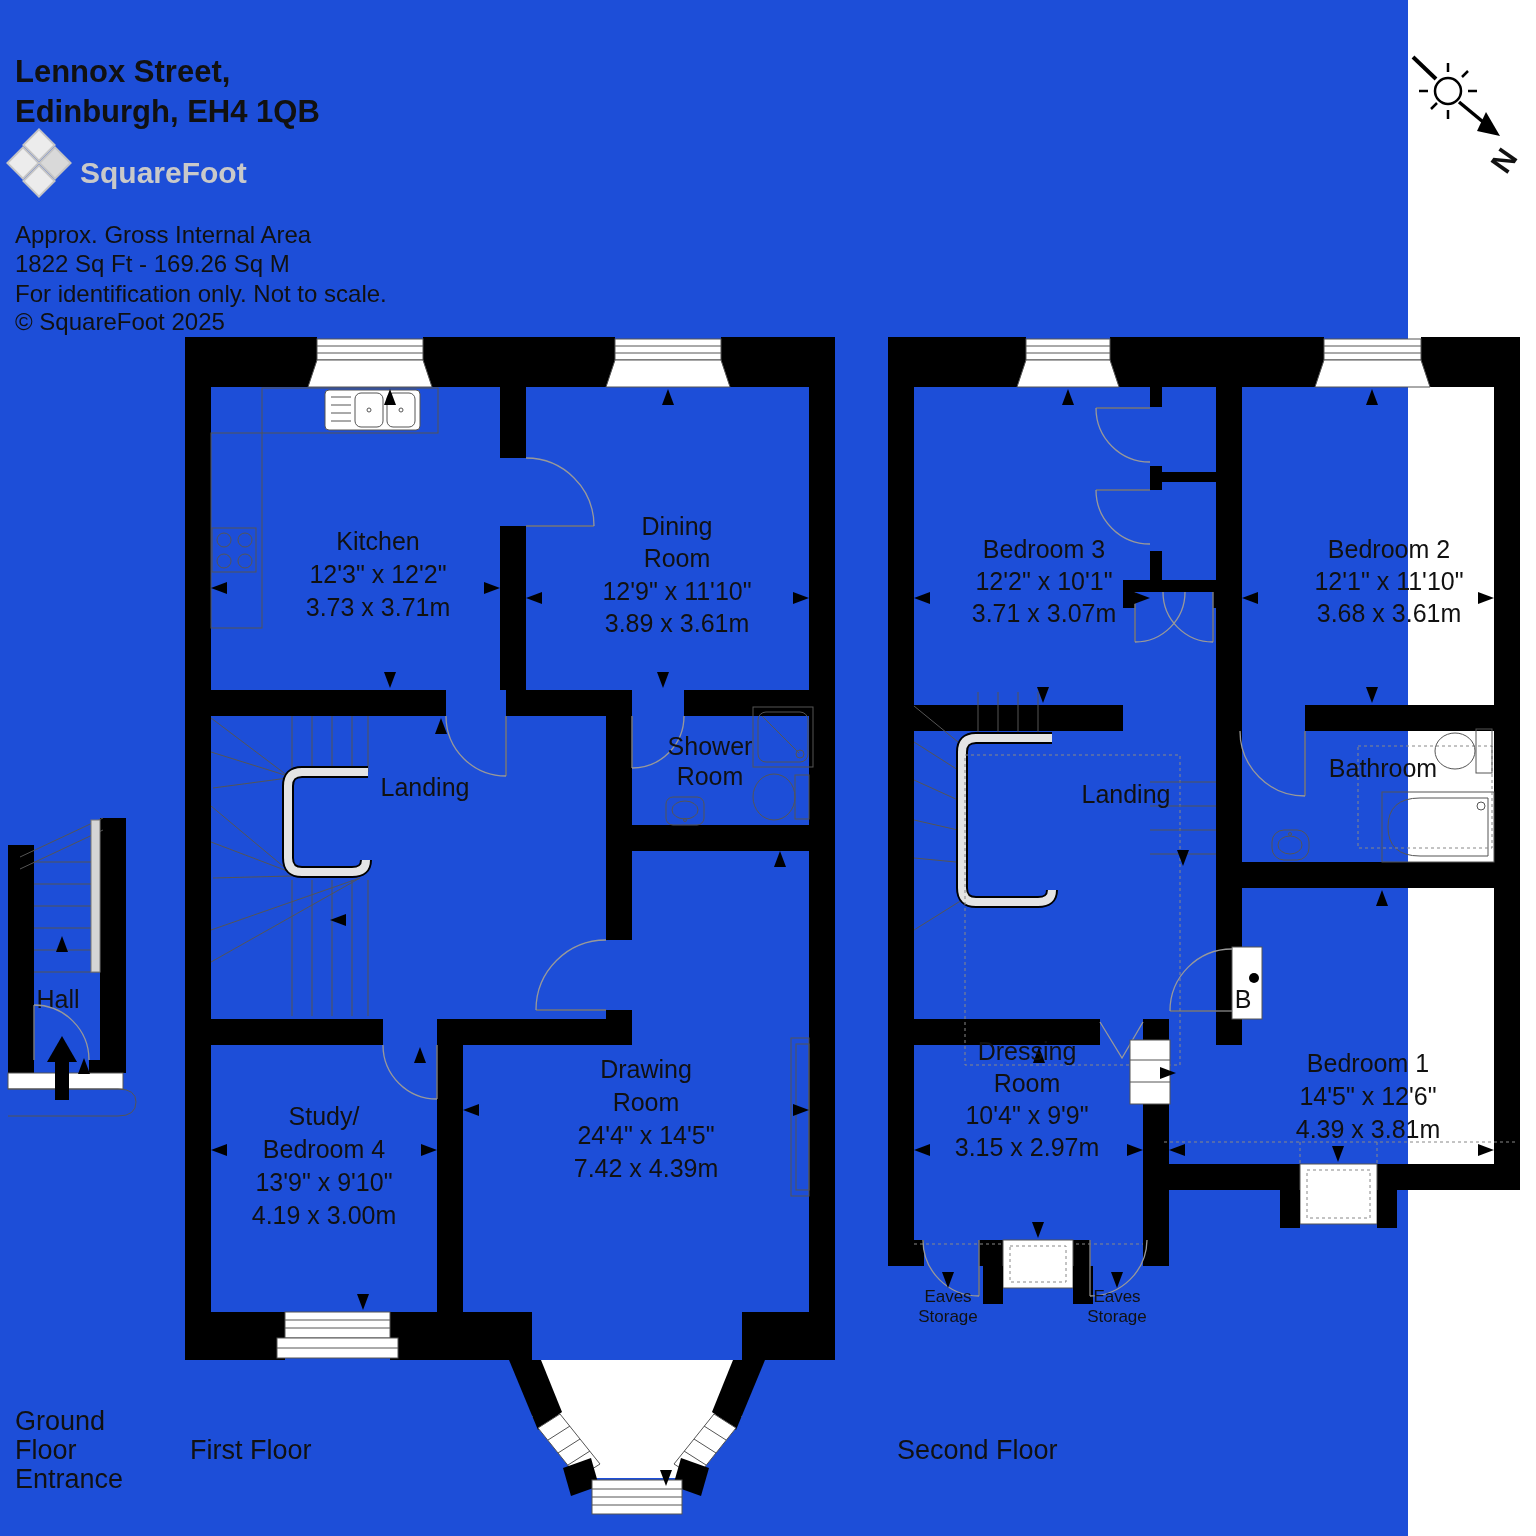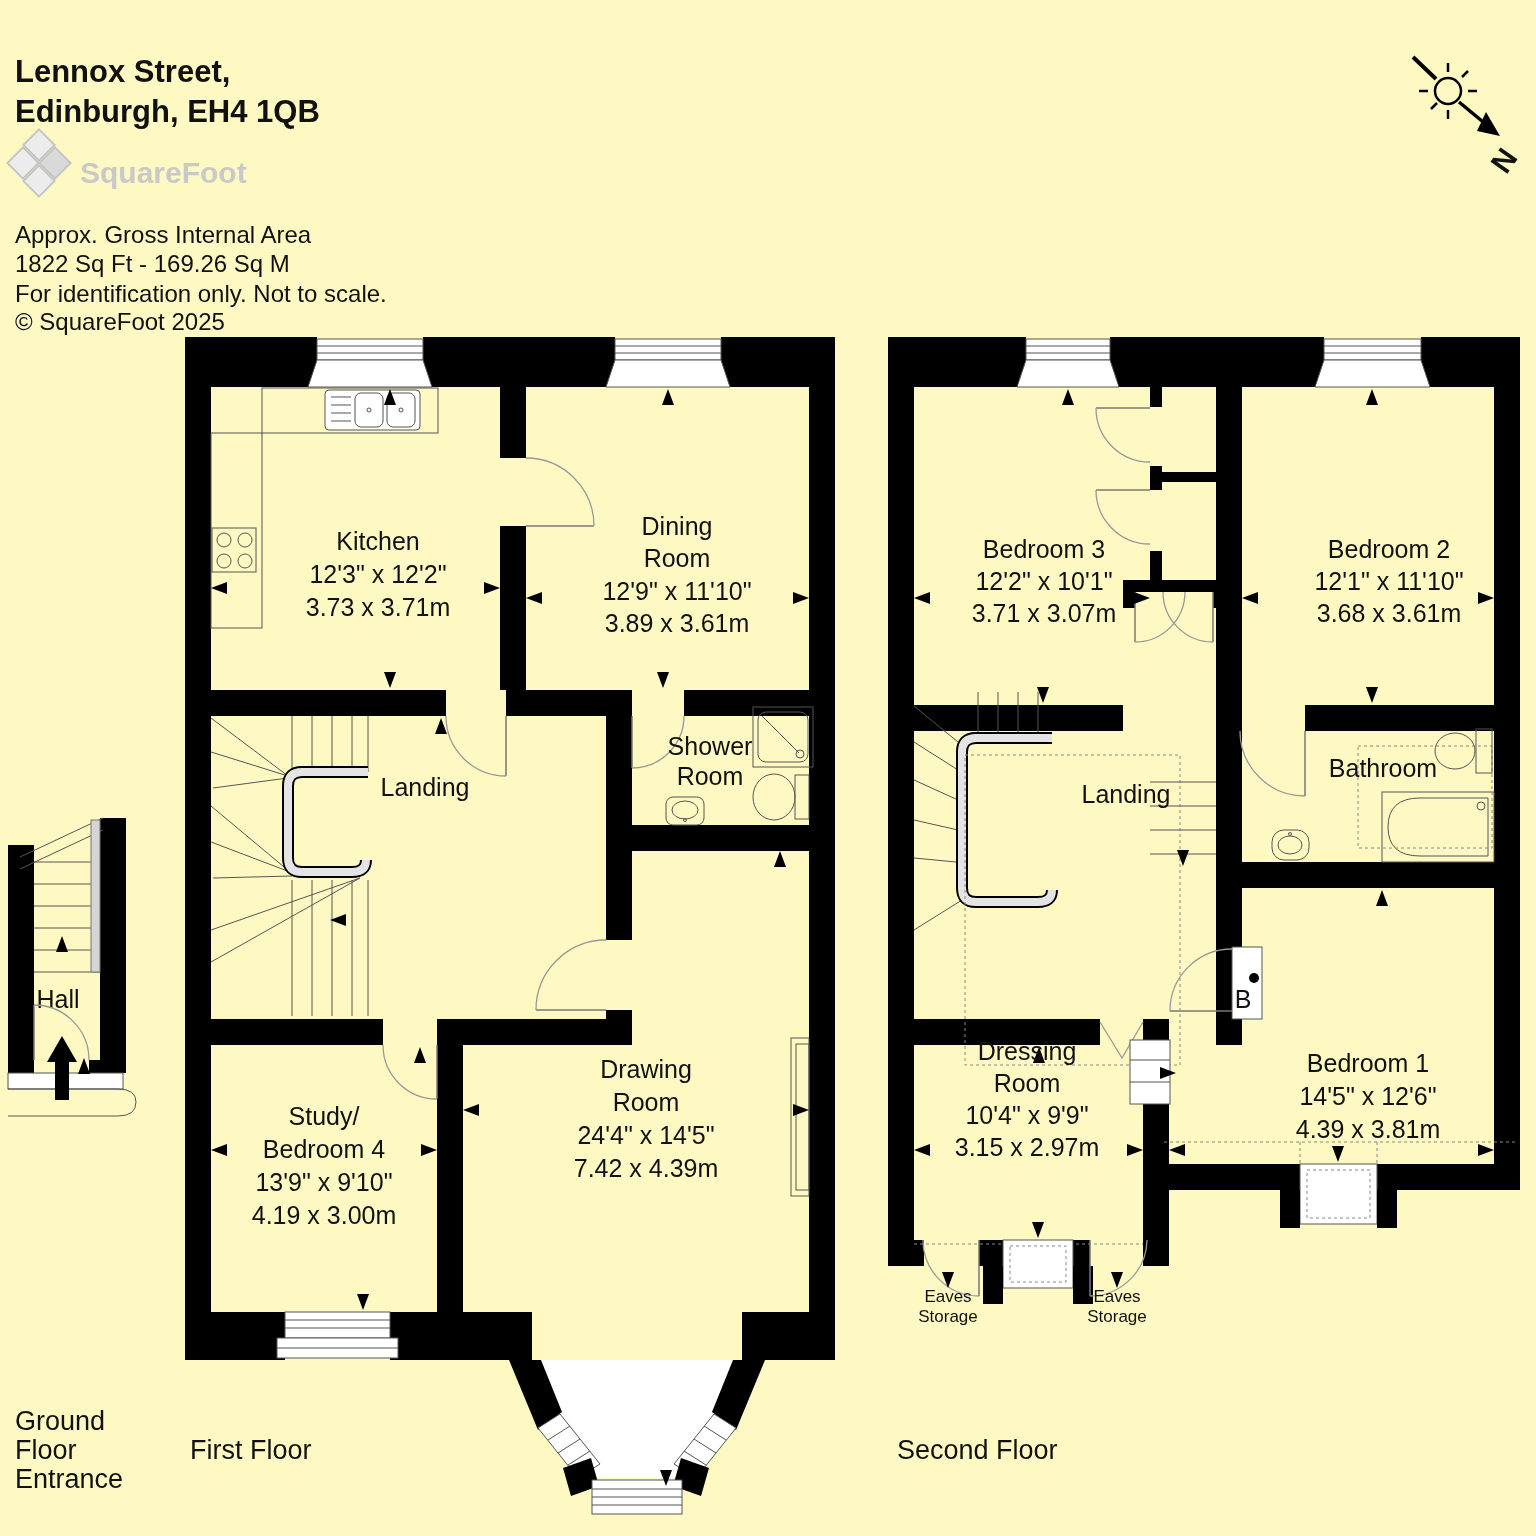--- a/index.html
+++ b/index.html
@@ -1,16 +1,16 @@
 <!DOCTYPE html>
 <html><head>
 <meta charset="utf-8">
 <style>
   html,body{margin:0;padding:0;background:#fff;}
-  .page{width:1536px;height:1536px;position:relative;background:#fef9c3;font-family:"Liberation Sans",sans-serif;}
+  .page{width:1408px;height:1536px;position:relative;background:#1d4ed8;font-family:"Liberation Sans",sans-serif;}
   svg text{fill:#111;}
   .wall{fill:#000;stroke:none;}
   .tl{fill:none;stroke:#555;stroke-width:1;}
   .wh{fill:#fff;stroke:none;}
   .whl{fill:#fff;stroke:#555;stroke-width:1;}
   .door{fill:none;stroke:#999;stroke-width:1.3;}
   .leaf{fill:none;stroke:#777;stroke-width:1.5;}
   .dot{fill:none;stroke:#888;stroke-width:1;stroke-dasharray:3 3;}
   .railA{fill:none;stroke:#000;stroke-width:12;} .railB{fill:none;stroke:#e4e4e4;stroke-width:8;}
   .ttl{font:bold 31px "Liberation Sans",sans-serif;}

